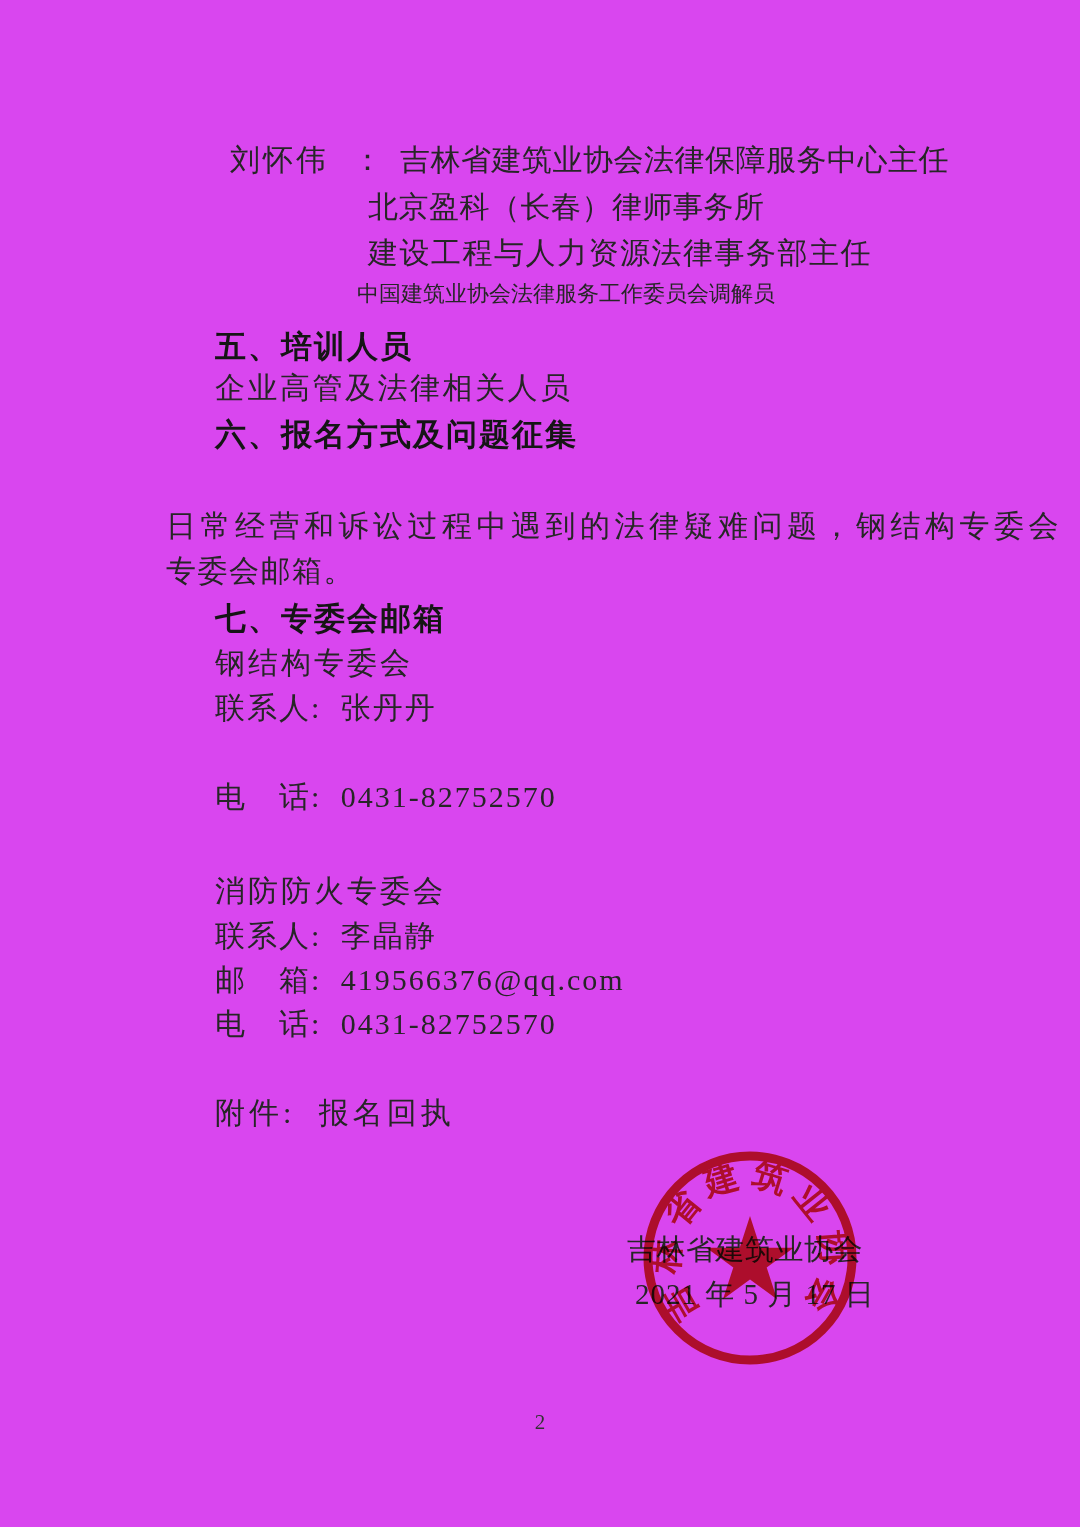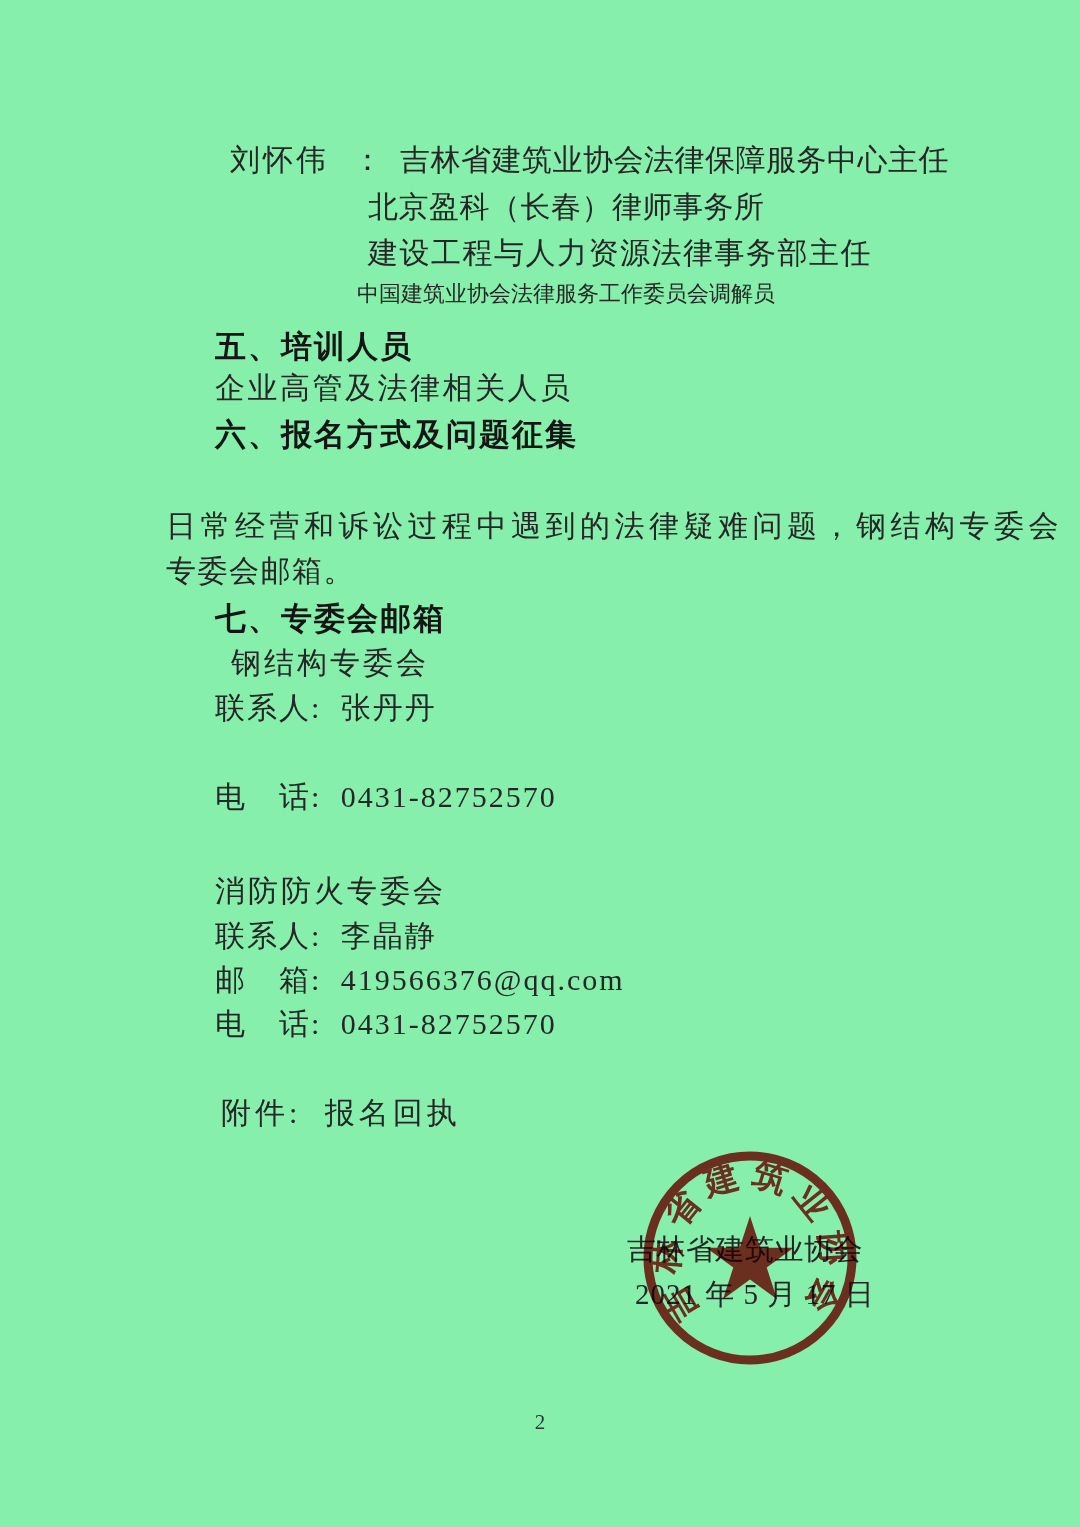--- a/index.html
+++ b/index.html
@@ -1,20 +1,20 @@
 <!DOCTYPE html>
 <html><head>
 <meta charset="utf-8">
 <style>
   html,body{margin:0;padding:0;background:#e8e8e8;}
   .page{
     position:relative;
     width:1080px;height:1527px;
     margin:0 auto;
-    background:#86efac;
+    background:#d946ef;
     overflow:hidden;
     font-family:"Liberation Serif","DejaVu Serif",serif;
     color:#262626;
   }
   .line{
     position:absolute;
     white-space:nowrap;
     font-size:30px;
     line-height:1.2;
     color:#262626;
@@ -58,21 +58,21 @@
 
   <div class="line heading" style="left:215px;top:328px;">五、培训人员</div>
   <div class="line" style="left:215px;top:370px;letter-spacing:2.5px;">企业高管及法律相关人员</div>
 
   <div class="line heading" style="left:215px;top:416px;">六、报名方式及问题征集</div>
   <div class="line" style="left:166px;top:508px;letter-spacing:4.5px;">日常经营和诉讼过程中遇到的法律疑难问题，钢结构专委会</div>
   <div class="line" style="left:166px;top:553px;letter-spacing:1.5px;">专委会邮箱。</div>
 
   <div class="line heading" style="left:215px;top:600px;">七、专委会邮箱</div>
 
-  <div class="line" style="left:215px;top:645px;letter-spacing:3px;margin-left:16px;">钢结构专委会</div>
+  <div class="line" style="left:215px;top:645px;letter-spacing:3px;">钢结构专委会</div>
   <div class="line" style="left:215px;top:690px;">
     <span class="label">联系人:</span>
     <span class="value">张丹丹</span>
   </div>
   <div class="line" style="left:215px;top:779px;">
     <span class="label">电　话:</span>
     <span class="value">0431-82752570</span>
   </div>
 
   <div class="line" style="left:215px;top:873px;letter-spacing:3px;">消防防火专委会</div>
@@ -82,21 +82,21 @@
   </div>
   <div class="line" style="left:215px;top:962px;">
     <span class="label">邮　箱:</span>
     <span class="value">419566376@qq.com</span>
   </div>
   <div class="line" style="left:215px;top:1006px;">
     <span class="label">电　话:</span>
     <span class="value">0431-82752570</span>
   </div>
 
-  <div class="line" style="left:221px;top:1095px;">
+  <div class="line" style="left:215px;top:1095px;">
     <span class="label" style="letter-spacing:4px;">附件:</span>
     <span class="value" style="letter-spacing:4px;margin-left:16px;">报名回执</span>
   </div>
 
   <div class="line" style="left:627px;top:1232px;font-size:29px;letter-spacing:0.5px;">吉林省建筑业协会</div>
   <div class="line" style="left:635px;top:1277px;font-size:29px;letter-spacing:1px;">2021 年 5 月 17 日</div>
 
   <div class="seal-wrap">
     <svg viewBox="-117 -117 234 234" width="234" height="234">
       <circle cx="0" cy="0" r="102" fill="none" stroke-width="9" stroke="#c8201d"></circle>

